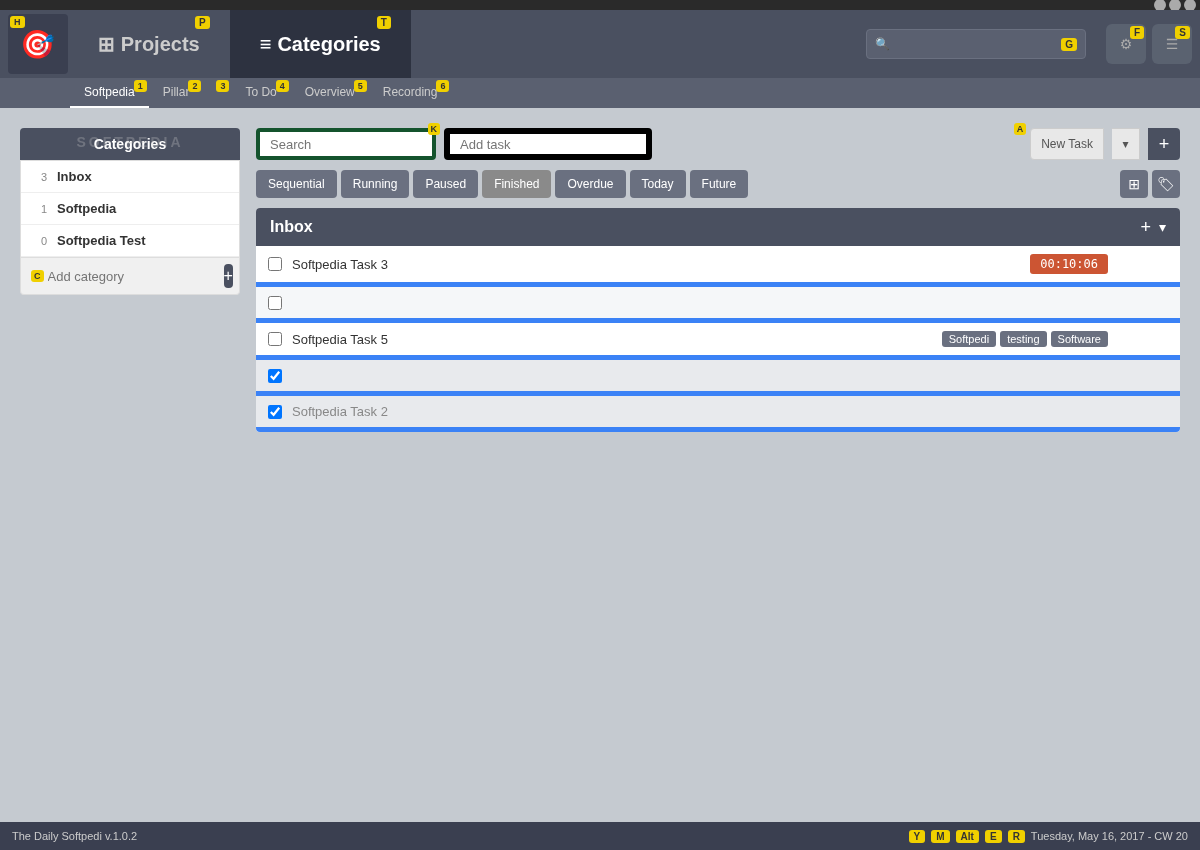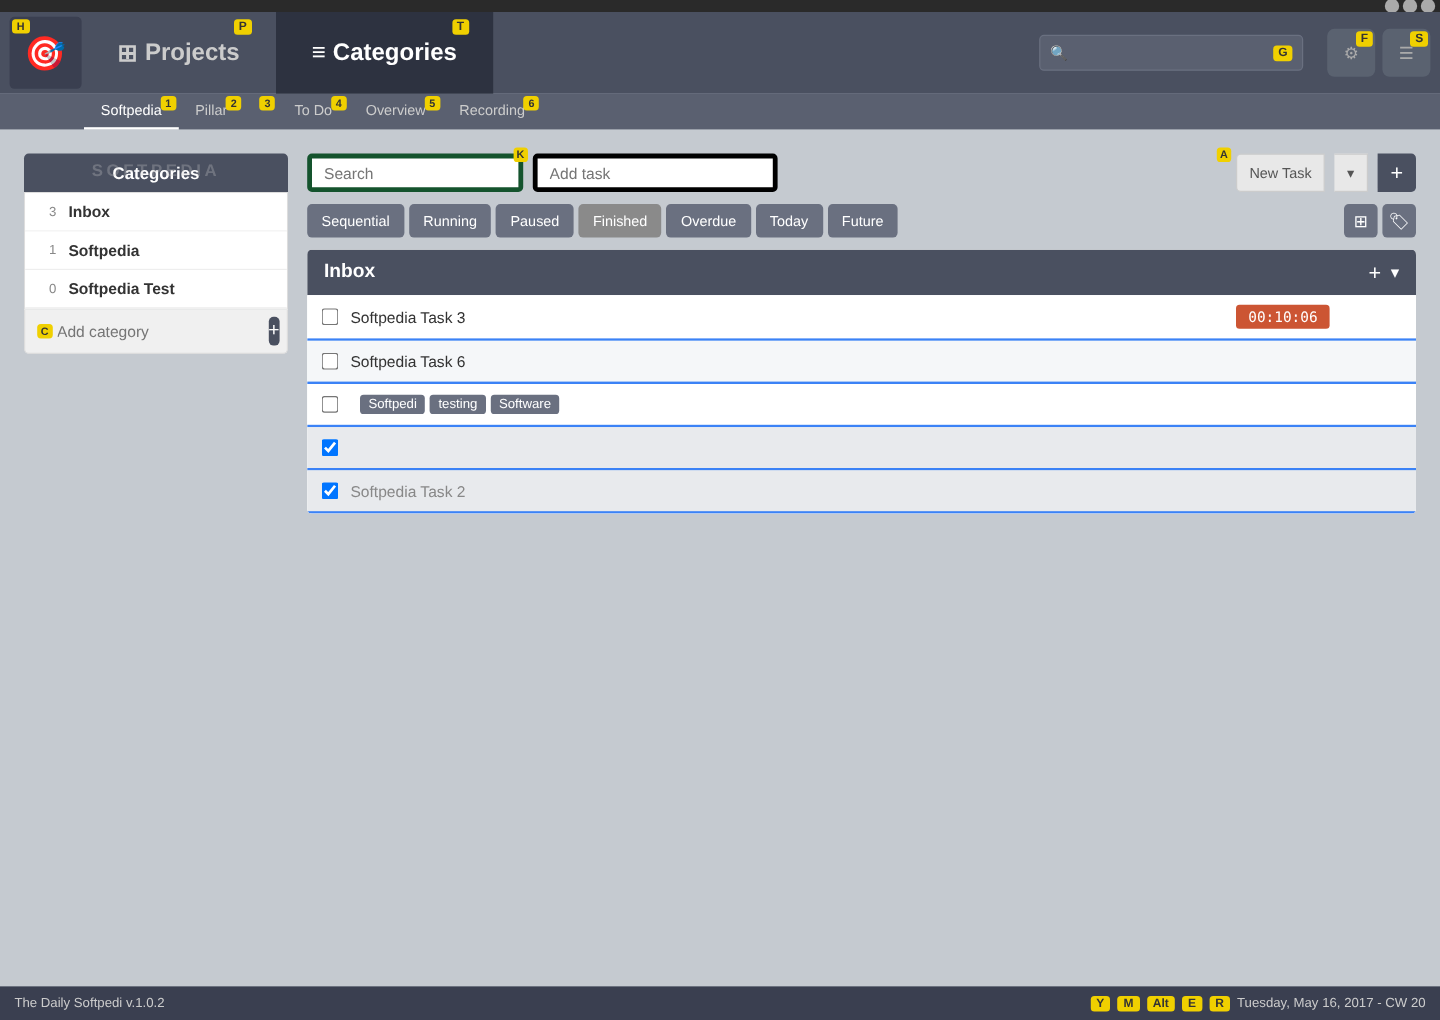--- a/index.html
+++ b/index.html
@@ -288,21 +288,21 @@
       height: 32px;
       padding: 0 10px;
       font-size: 13px;
       width: 180px;
       position: relative;
     }
 
     .add-task-input {
       flex: 1;
       background: #fff;
-      border: 4px solid #000000;
+      border: 6px solid #000000;
       border-radius: 4px;
       height: 32px;
       padding: 0 10px;
       font-size: 13px;
       color: #999;
       position: relative;
     }
 
     .new-task-btn {
       background: #e8e8e8;
@@ -413,21 +413,21 @@
     }
 
     .task-list {
       background: #f5f5f5;
     }
 
     .task-row {
       display: flex;
       align-items: center;
       padding: 8px 12px;
-      border-bottom: 2px solid #3b82f6;
+      border-bottom: 5px solid #3b82f6;
       background: #fff;
       min-height: 36px;
     }
 
     .task-row:nth-child(even) {
       background: #f5f7f9;
     }
 
     .task-row.completed {
       background: #e8eaed;
@@ -720,26 +720,26 @@
 
         <div class="task-row">
           <input type="checkbox" class="task-checkbox" style="">
           <span class="task-name">Softpedia Task 3</span>
           <span class="task-timer">00:10:06</span>
           <div class="task-action-area"></div>
         </div>
 
         <div class="task-row">
           <input type="checkbox" class="task-checkbox" style="">
-          <span class="task-name">Softpedia Task 6</span>
           <div class="task-action-area"></div>
         </div>
 
         <div class="task-row">
           <input type="checkbox" class="task-checkbox" style="">
+          <span class="task-name">Softpedia Task 5</span>
           <div class="task-tags">
             <span class="task-tag">Softpedi</span>
             <span class="task-tag">testing</span>
             <span class="task-tag">Software</span>
           </div>
           <div class="task-action-area"></div>
         </div>
 
         <div class="task-row completed">
           <input type="checkbox" class="task-checkbox" checked="" style="">

